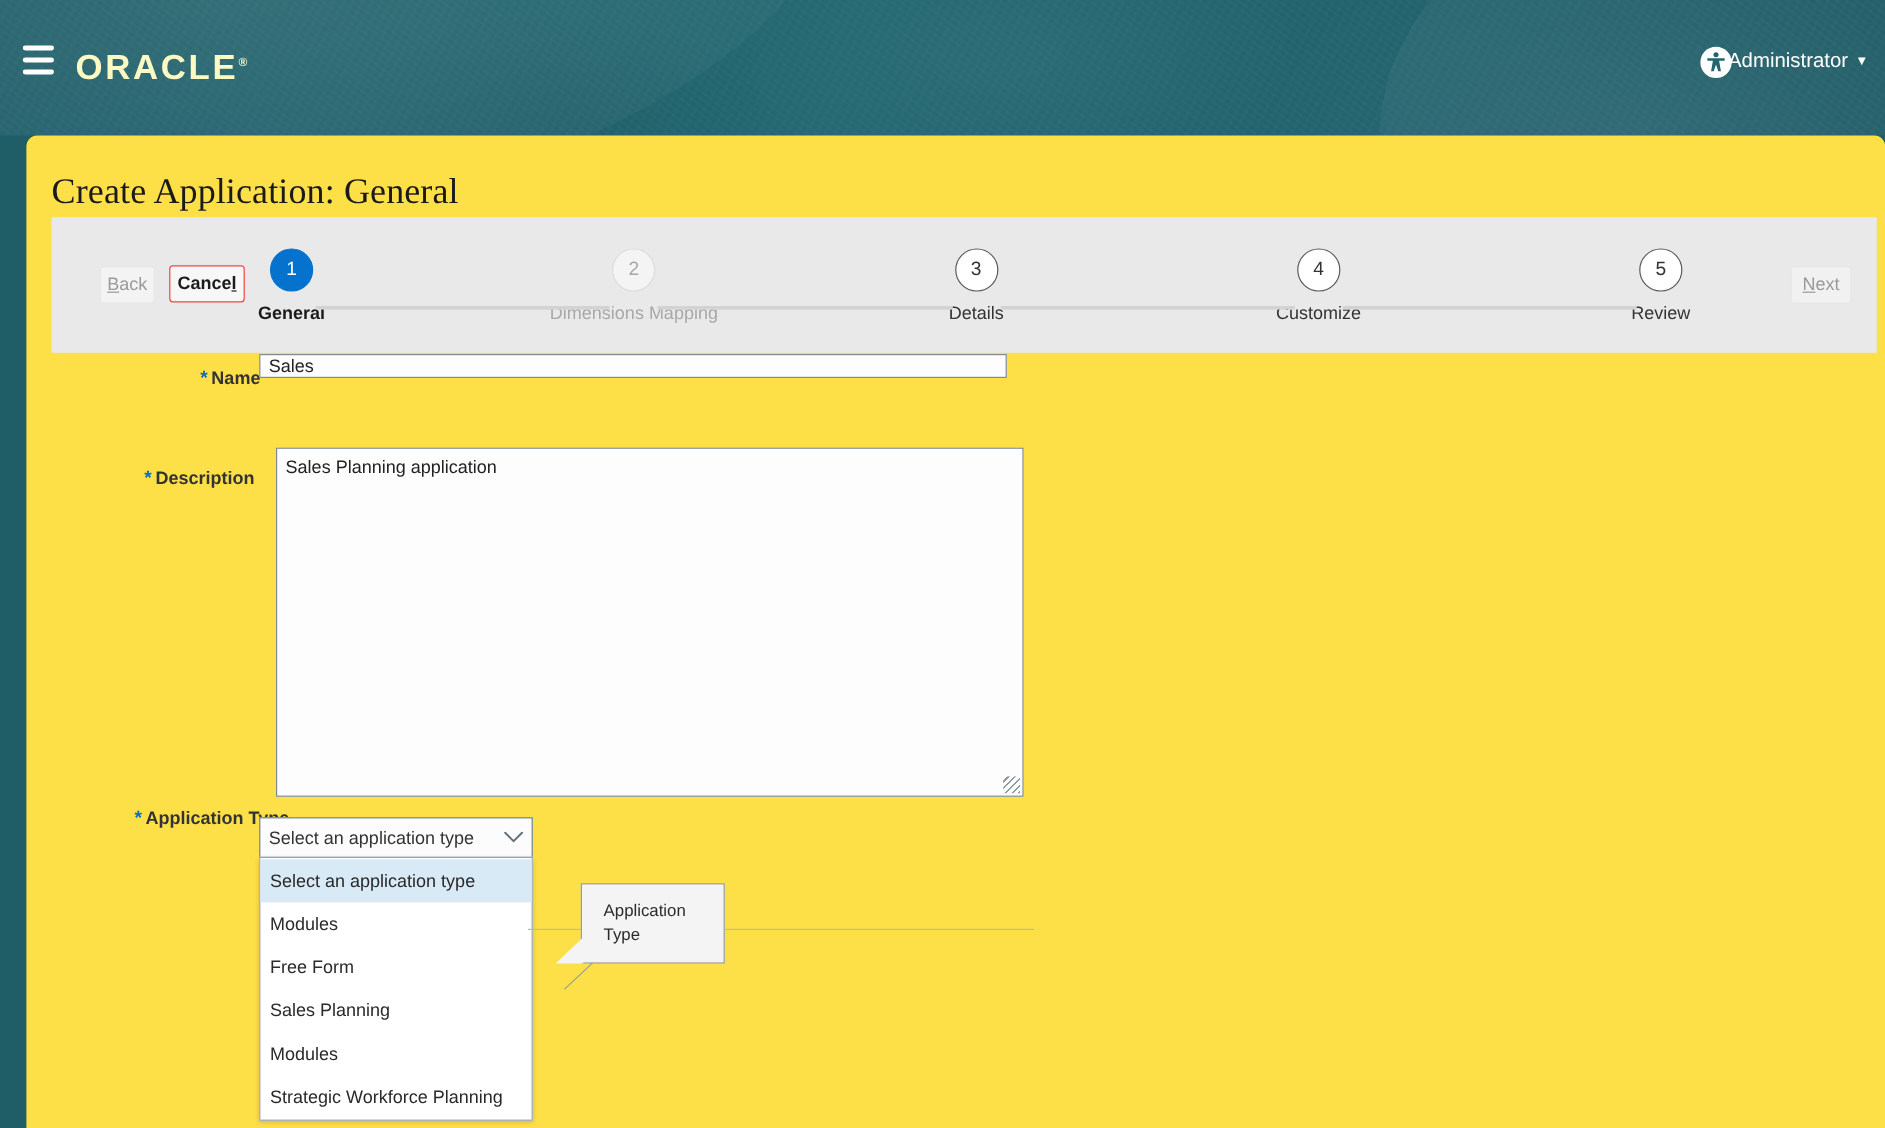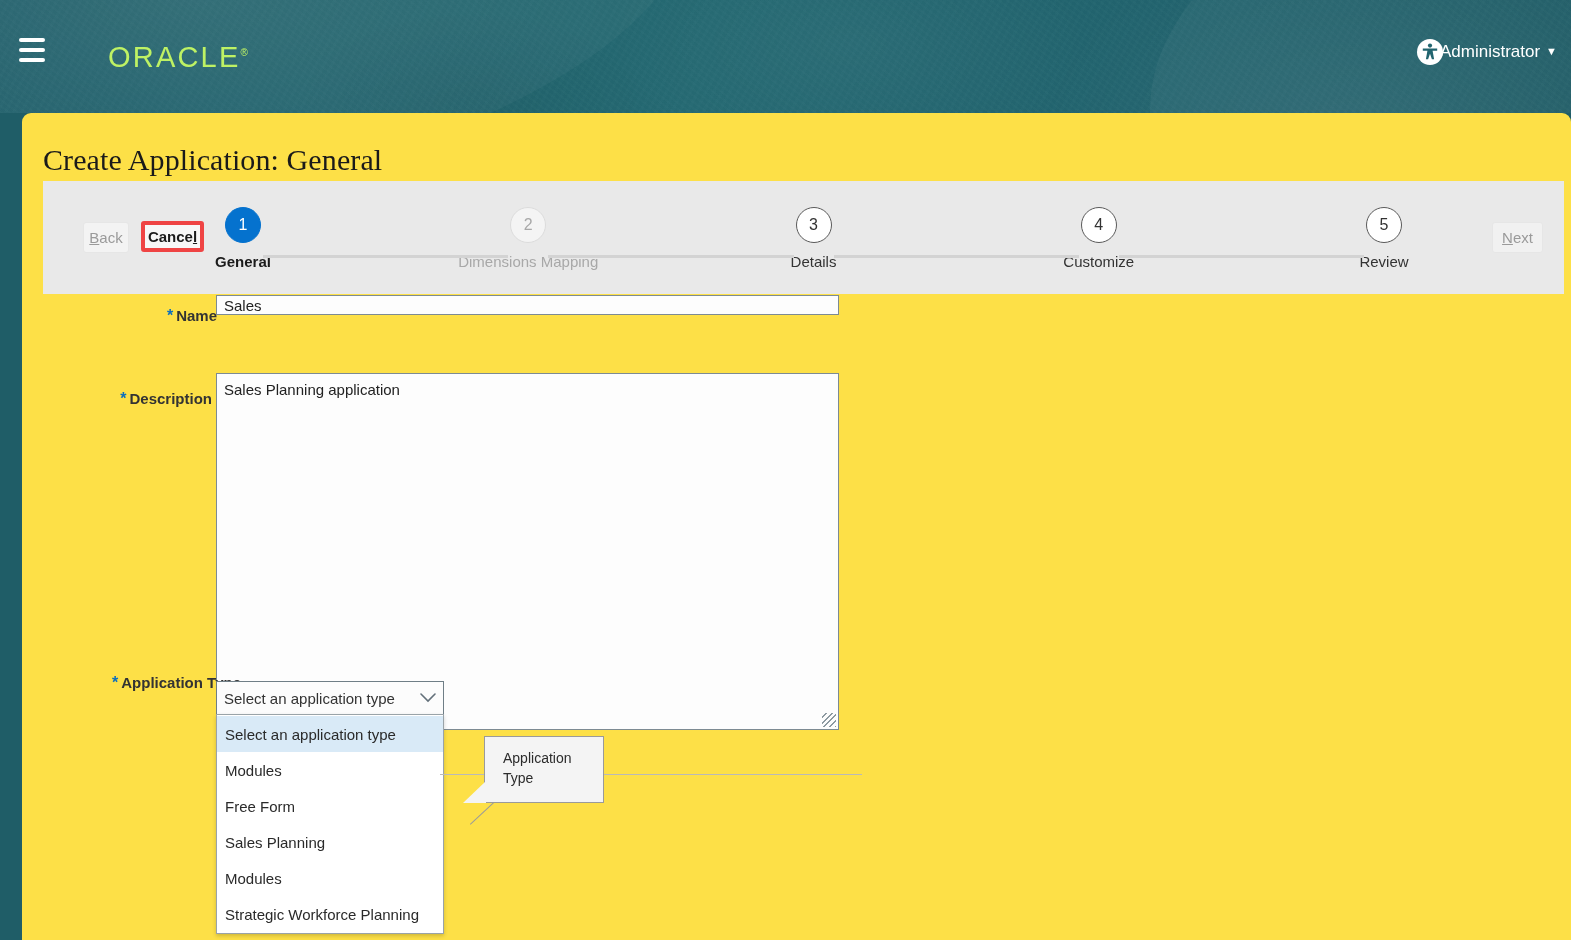--- a/index.html
+++ b/index.html
@@ -57,28 +57,27 @@
     cursor: pointer; z-index: 4;
   }
   #hamburger i {
     display: block; height: 4px; width: 100%;
     background: #ffffff; border-radius: 2px;
   }
 
   #oracle-logo {
     position: absolute; left: 63px; top: 37px;
     z-index: 4;
-    color: #bef264;
+    color: #fef9c3;
     font-family: "Liberation Sans", sans-serif;
     font-size: 29px;
-    font-weight: 400;
+    font-weight: 700;
     letter-spacing: 2.2px;
     line-height: 32px;
     user-select: none;
-    margin-left: 45px;
   }
   #oracle-logo sup {
     font-size: 10px; vertical-align: super; letter-spacing: 0;
   }
 
   #accessibility-icon {
     position: absolute; right: 128px; top: 39px;
     width: 26px; height: 26px; border-radius: 50%;
     background: #fff;
     z-index: 4; cursor: pointer;
@@ -136,21 +135,21 @@
   #back-button {
     left: 40px; top: 41px; width: 46px;
     background: #f3f3f3;
     border: 1px solid #e6e6e6;
     color: #9a9a9a;
     cursor: default;
   }
   #cancel-button {
     left: 98px; top: 40px; width: 63px;
     background: #f7f7f7;
-    border: 4px solid #ef4444;
+    border: 1px solid #ef4444;
     color: #1b1b1b;
     font-weight: bold;
     cursor: pointer;
   }
   #next-button {
     right: 21px; top: 41px; width: 51px;
     background: #f1f1f1;
     border: 1px solid #e6e6e6;
     color: #9a9a9a;
     cursor: default;
@@ -234,22 +233,22 @@
     background: #fdfdfd;
     font-family: "Liberation Sans", sans-serif;
     font-size: 15px;
     color: #222;
     padding: 0 7px;
     outline: none;
   }
 
   #description-label { right: 1359px; top: 277px; }
   #description-wrap {
-    position: absolute; left: 194px; top: 260px;
-    width: 623px; height: 357px;
+    position: absolute; left: 208px; top: 260px;
+    width: 623px; height: 291px;
   }
   #description-input {
     width: 100%; height: 100%;
     border: 1px solid #7d8b93;
     background: #fdfdfd;
     font-family: "Liberation Sans", sans-serif;
     font-size: 15px;
     color: #222;
     padding: 6px 7px;
     resize: none;

